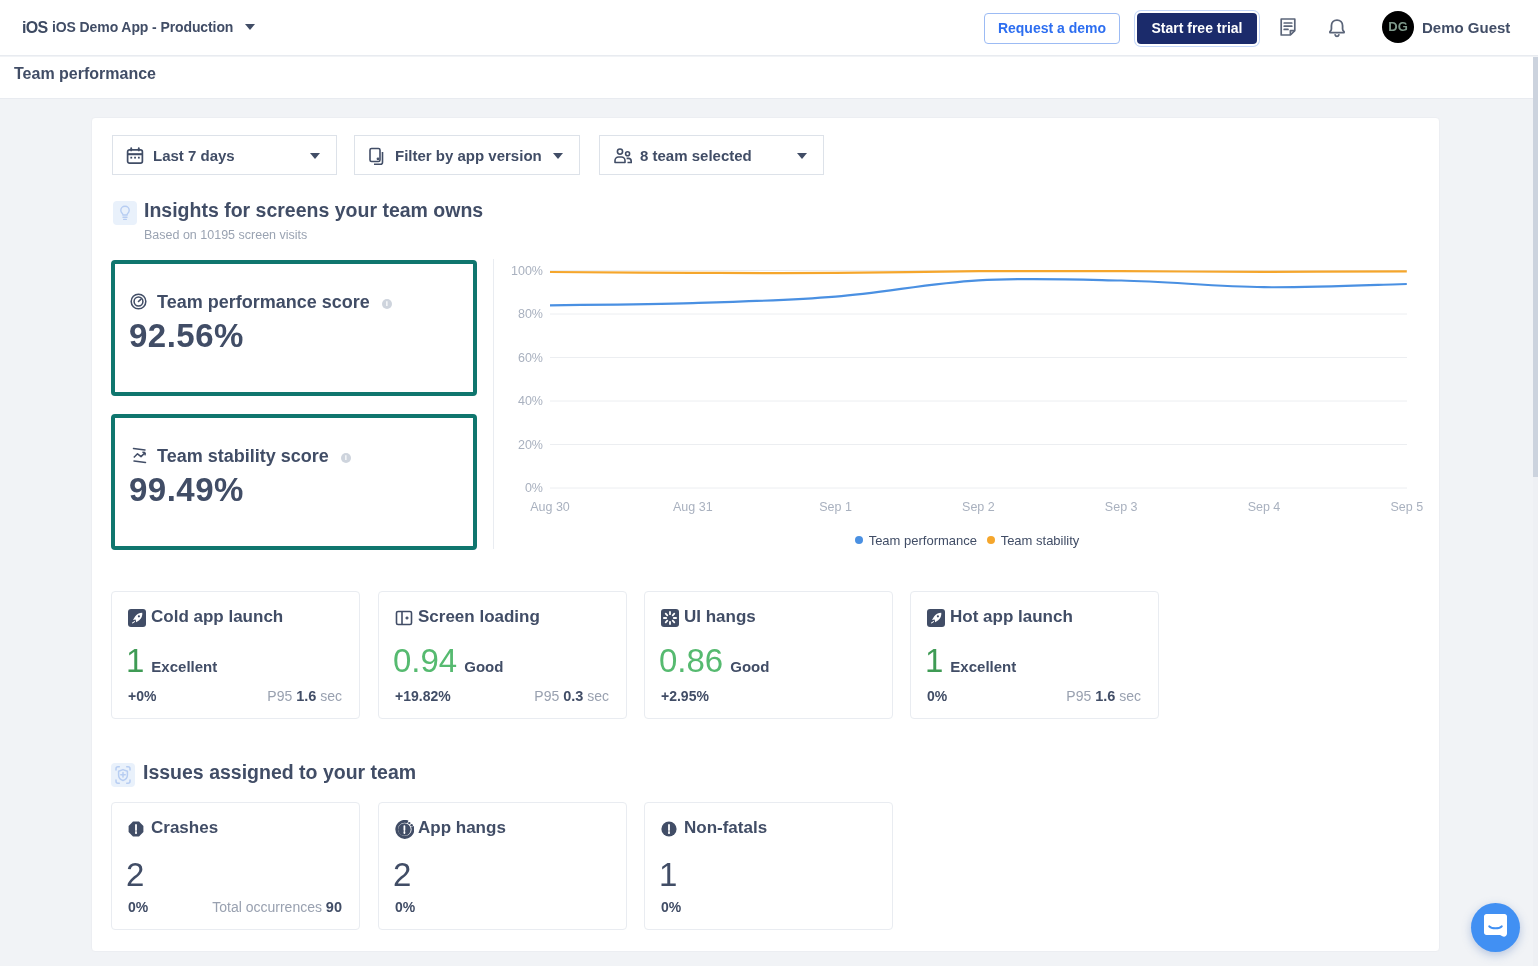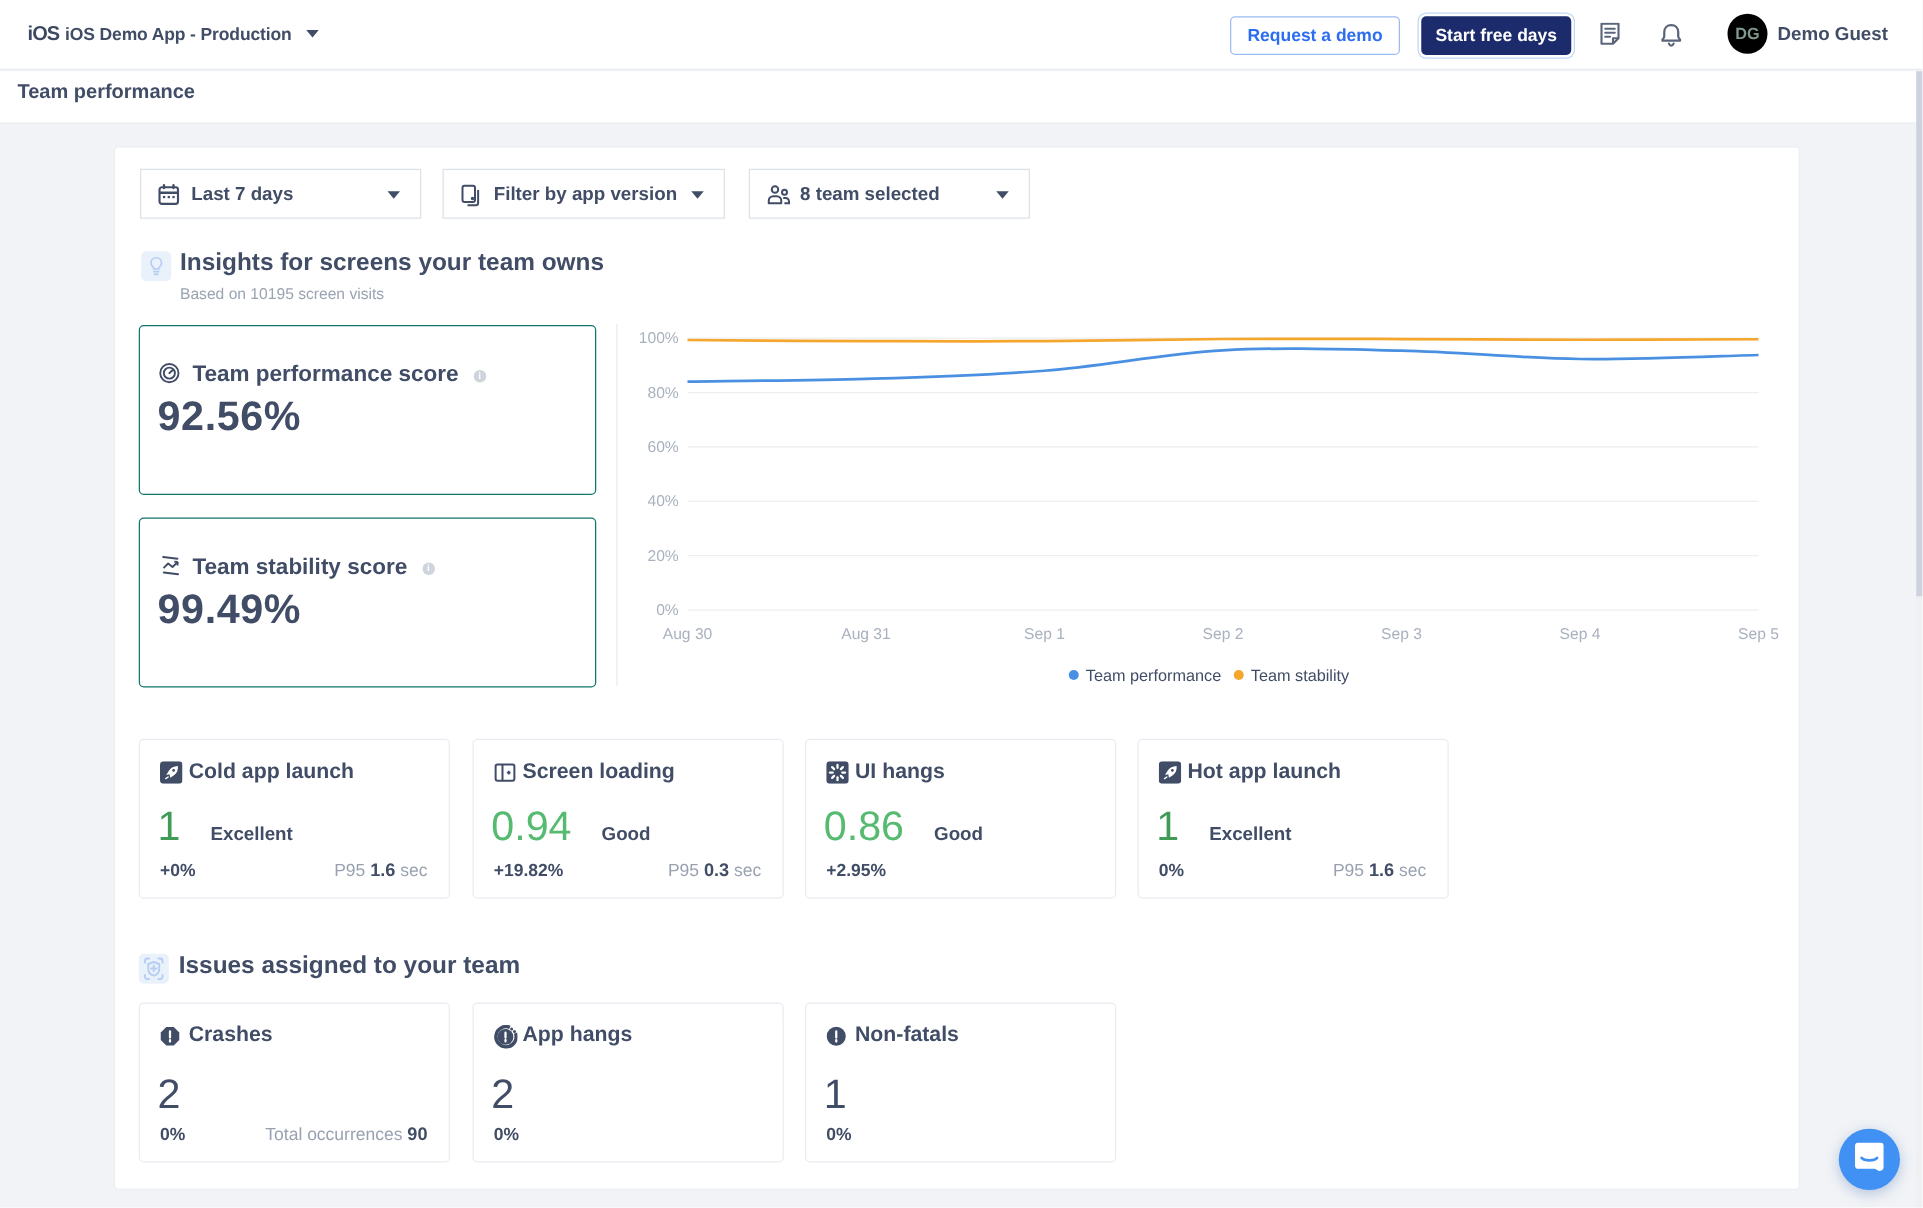--- a/index.html
+++ b/index.html
@@ -28,45 +28,45 @@
 .filter .ftxt { position:absolute; left:40px; top:11px; font-size:15px; font-weight:600; color:#414d66; white-space:nowrap; }
 .filter .fcaret { position:absolute; right:16px; top:17px; width:0; height:0; border-left:5px solid transparent; border-right:5px solid transparent; border-top:6px solid #414d66; }
 .filter svg { position:absolute; left:13px; top:11px; }
 #f1 { left:20px; width:225px; }
 #f2 { left:262px; width:226px;padding-left:22px; }
 #f3 { left:507px; width:225px; }
 
 .sec-ic { position:absolute; width:24px; height:24px; background:#e9f1fb; border-radius:4px; }
 .sec-h { position:absolute; font-size:19.5px; font-weight:700; color:#414d66; }
 
-.scard { position:absolute; left:19px; width:366px; height:136px; border:1px solid #0f766e; border-radius:4px; background:#fff; }
+.scard { position:absolute; left:19px; width:366px; height:136px; border:4px solid #0f766e; border-radius:4px; background:#fff; }
 .scard .tt { position:absolute; left:42px; top:28px; font-size:18px; font-weight:600; color:#414d66; }
 .scard .val { position:absolute; left:14px; top:53px; font-size:33px; font-weight:700; color:#414d66; letter-spacing:0.5px; }
 .info { display:inline-block; width:10px; height:10px; border-radius:50%; background:#ced4dd; color:#fff; font-size:8px; font-weight:700; text-align:center; line-height:10px; vertical-align:2px; margin-left:12px; }
 
 .mcard { position:absolute; width:249px; height:128px; border:1px solid #e9ecf1; border-radius:4px; background:#fff; }
 .mcard .hd { position:absolute; left:16px; top:17px; height:18px; }
 .mcard .hd .ttl { position:absolute; left:23px; top:-2px; font-size:17px; font-weight:600; color:#414d66; white-space:nowrap; }
 .mcard .vrow { position:absolute; left:14px; top:50px; }
 .mcard .bot { position:absolute; left:16px; right:17px; top:96px; font-size:14px; font-weight:700; color:#414d66; }
 .mcard .bot .r { position:absolute; right:0; top:0; font-weight:400; color:#99a1b0; }
 .mcard .bot .r b { color:#414d66; font-size:14.5px; }
 .big-g { font-size:33px; font-weight:400; color:#56ba70; }
 .big-n { font-size:33px; font-weight:400; color:#414d66; }
-.qual { font-size:15px; font-weight:600; color:#414d66; margin-left:24px; }
+.qual { font-size:15px; font-weight:600; color:#414d66; margin-left:7px; }
 </style>
 </head>
 <body>
 
 <div id="nav">
   <div id="logo">iOS</div>
   <div id="appname">iOS Demo App - Production</div>
   <div id="navcaret" class="caret"></div>
   <div id="btn-demo">Request a demo</div>
-  <div id="btn-trial">Start free days</div>
+  <div id="btn-trial">Start free trial</div>
   <div id="ic-doc"><svg width="16" height="18" viewBox="0 0 16 18" fill="none" stroke="#5b6579" stroke-width="1.7">
         <path d="M1.2 1 H14.8 V12.6 L10.4 17 H1.2 Z" stroke-linejoin="round"></path>
         <path d="M4.2 5 H11.8 M4.2 8.2 H11.8 M4.2 11.4 H8" stroke-linecap="round"></path>
         <path d="M10.4 17 V12.6 H14.8" stroke-linejoin="round"></path>
       </svg></div>
   <div id="ic-bell"><svg width="18" height="20" viewBox="0 0 17 19" fill="none" stroke="#5b6579" stroke-width="1.7">
         <path d="M8.5 2 C5.4 2 3.2 4.2 3.2 7.3 L3.2 10.5 C3.2 11.5 2.6 12.3 1.8 13 L1.8 13.8 L15.2 13.8 L15.2 13 C14.4 12.3 13.8 11.5 13.8 10.5 L13.8 7.3 C13.8 4.2 11.6 2 8.5 2 Z" stroke-linejoin="round"></path>
         <path d="M6.7 16 C7 17 7.7 17.5 8.5 17.5 C9.3 17.5 10 17 10.3 16" stroke-linecap="round"></path>
       </svg></div>
   <div id="avatar">DG</div>

